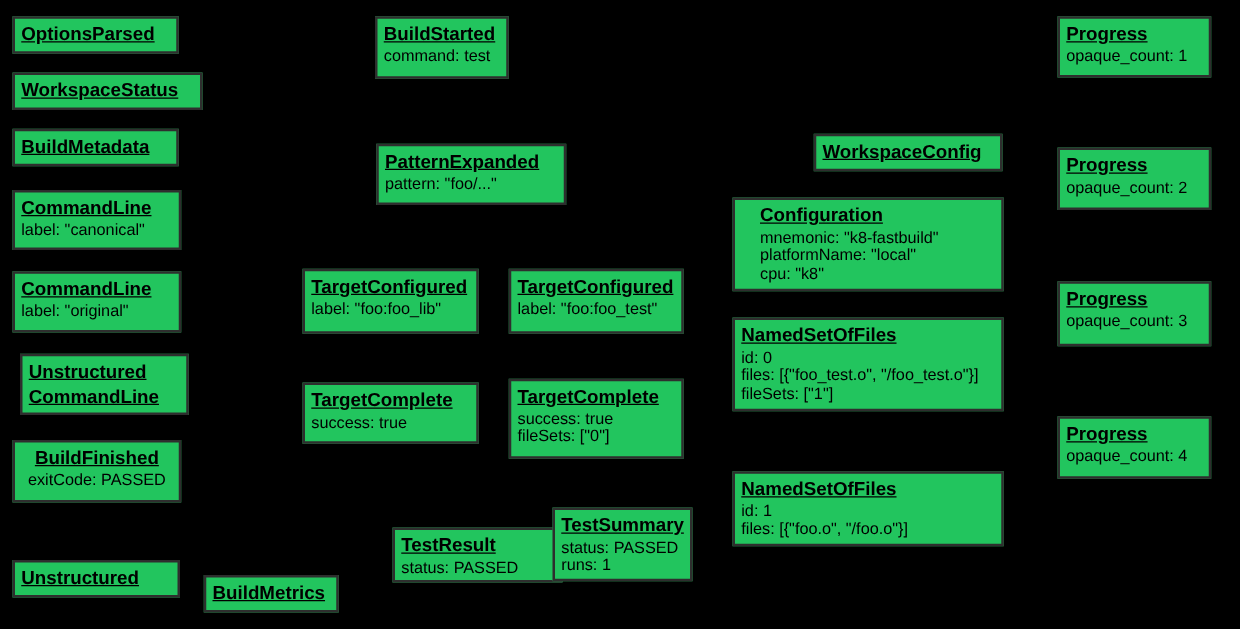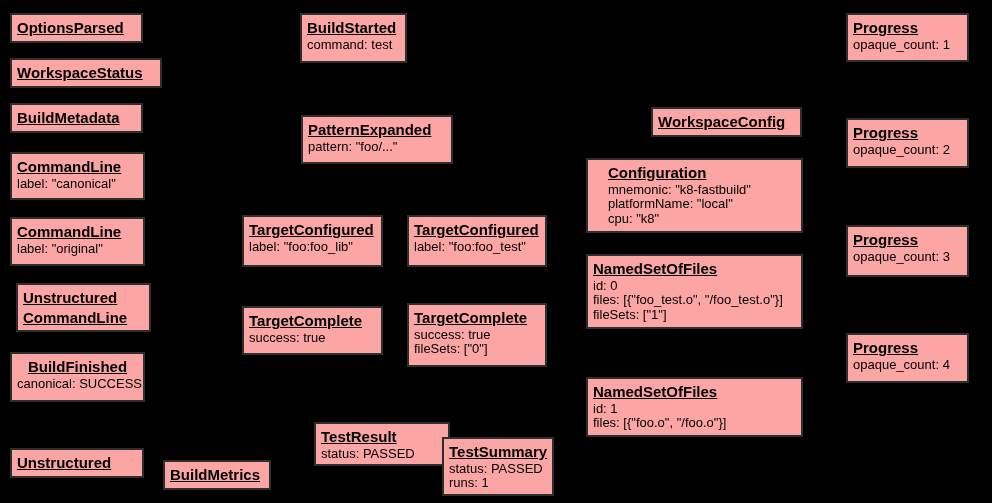--- a/index.html
+++ b/index.html
@@ -12,21 +12,21 @@
     font-family: "Liberation Sans", sans-serif;
   }
   .diagram {
     position: relative;
     width: 992px;
     height: 503px;
     background: #000000;
   }
   .box {
     position: absolute;
-    background: #fca5a5;
+    background: #22c55e;
     border: 2px solid #2e2e2e;
     padding: 3px 5px;
     box-sizing: border-box;
     color: #000000;
   }
   .box .title {
     display: block;
     font-size: 15px;
     font-weight: bold;
     text-decoration: underline;
@@ -69,21 +69,21 @@
     <span class="line">label: "original"</span>
   </div>
 
   <div class="box" style="left:16px;top:283px;width:135px;min-height:49px;">
     <span class="title">Unstructured
 CommandLine</span>
   </div>
 
   <div class="box" style="left:10px;top:352px;width:135px;min-height:50px;text-align:center;">
     <span class="title">BuildFinished</span>
-    <span class="line">canonical: SUCCESS</span>
+    <span class="line">exitCode: PASSED</span>
   </div>
 
   <div class="box" style="left:10px;top:448px;width:134px;min-height:29px;">
     <span class="title">Unstructured</span>
   </div>
 
   <div class="box" style="left:163px;top:460px;width:108px;min-height:29px;">
     <span class="title">BuildMetrics</span>
   </div>
 
@@ -116,21 +116,21 @@
     <span class="title">TargetComplete</span>
     <span class="line">success: true</span>
     <span class="line">fileSets: ["0"]</span>
   </div>
 
   <div class="box" style="left:314px;top:422px;width:136px;min-height:41px;">
     <span class="title">TestResult</span>
     <span class="line">status: PASSED</span>
   </div>
 
-  <div class="box" style="left:442px;top:406px;width:112px;min-height:57px;margin-top:31px;">
+  <div class="box" style="left:442px;top:406px;width:112px;min-height:57px;">
     <span class="title">TestSummary</span>
     <span class="line">status: PASSED</span>
     <span class="line">runs: 1</span>
   </div>
 
   <div class="box" style="left:651px;top:75px;width:151px;min-height:29px;margin-top:32px;">
     <span class="title">WorkspaceConfig</span>
   </div>
 
   <div class="box" style="left:586px;top:158px;width:217px;min-height:75px;padding-left:20px;">

